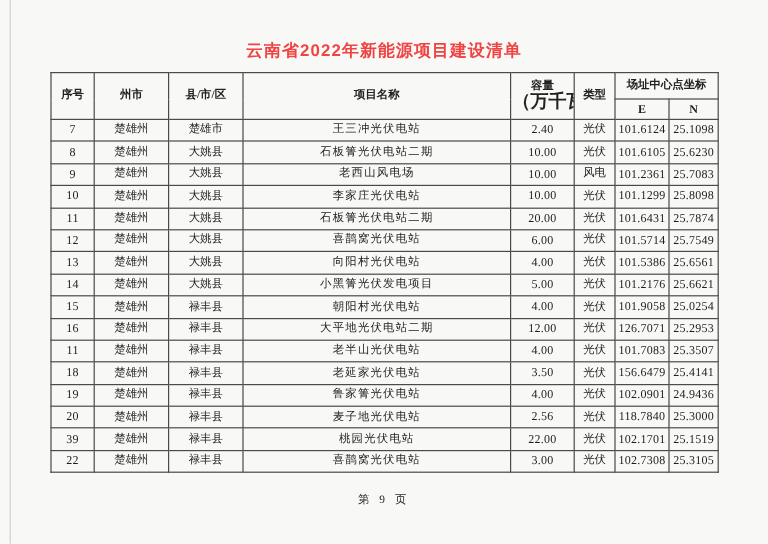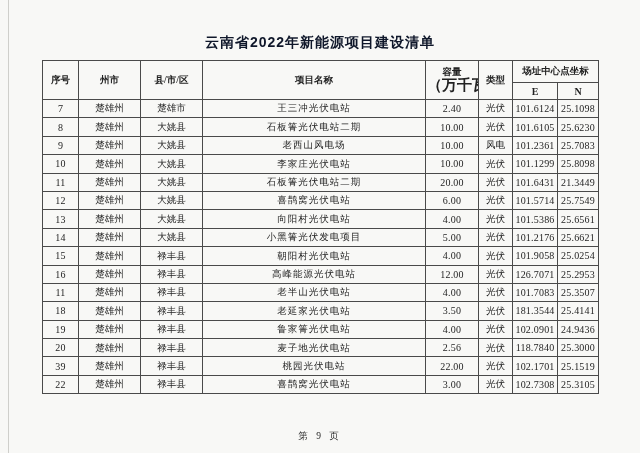--- a/index.html
+++ b/index.html
@@ -17,21 +17,21 @@
     background: #cfcfcb;
   }
   .doc-title {
     position: absolute; top: 34px; left: 0;
     width: 100%;
     text-align: center;
     font-family: "Liberation Sans", sans-serif;
     font-weight: bold;
     font-size: 14px;
     letter-spacing: 1px;
-    color: #0f172a;
+    color: #ef4444;
   }
   table.project-table {
     position: absolute; left: 42px; top: 60px;
     width: 556px;
     border-collapse: collapse;
     table-layout: fixed;
     border: 1.5px solid #3a3a3a;
   }
   .project-table th, .project-table td {
     border: 1px solid #4a4a4a;
@@ -54,21 +54,20 @@
   .cap-head .l2 { display: block; font-size: 15px; }
   td.num { font-size: 10px; letter-spacing: 0.2px; }
   td.proj { letter-spacing: 1px; }
   .page-footer {
     position: absolute; top: 410px; left: 0;
     width: 100%;
     text-align: center;
     font-size: 9.5px;
     letter-spacing: 3px;
     color: #2a2a2a;
-    margin-top: 20px;
   }
 </style>
 </head>
 <body>
 
 <div class="scan-edge-left"></div>
 
 <div class="doc-title">云南省2022年新能源项目建设清单</div>
 
 <table class="project-table">
@@ -147,21 +146,21 @@
       </tr>
 
       <tr>
         <td class="num">11</td>
         <td>楚雄州</td>
         <td>大姚县</td>
         <td class="proj">石板箐光伏电站二期</td>
         <td class="num">20.00</td>
         <td>光伏</td>
         <td class="num">101.6431</td>
-        <td class="num">21.3449</td>
+        <td class="num">25.7874</td>
       </tr>
 
       <tr>
         <td class="num">12</td>
         <td>楚雄州</td>
         <td>大姚县</td>
         <td class="proj">喜鹊窝光伏电站</td>
         <td class="num">6.00</td>
         <td>光伏</td>
         <td class="num">101.5714</td>
@@ -198,21 +197,21 @@
         <td class="num">4.00</td>
         <td>光伏</td>
         <td class="num">101.9058</td>
         <td class="num">25.0254</td>
       </tr>
 
       <tr>
         <td class="num">16</td>
         <td>楚雄州</td>
         <td>禄丰县</td>
-        <td class="proj">高峰能源光伏电站</td>
+        <td class="proj">大平地光伏电站二期</td>
         <td class="num">12.00</td>
         <td>光伏</td>
         <td class="num">126.7071</td>
         <td class="num">25.2953</td>
       </tr>
 
       <tr>
         <td class="num">11</td>
         <td>楚雄州</td>
         <td>禄丰县</td>
@@ -223,21 +222,21 @@
         <td class="num">25.3507</td>
       </tr>
 
       <tr>
         <td class="num">18</td>
         <td>楚雄州</td>
         <td>禄丰县</td>
         <td class="proj">老延家光伏电站</td>
         <td class="num">3.50</td>
         <td>光伏</td>
-        <td class="num">181.3544</td>
+        <td class="num">156.6479</td>
         <td class="num">25.4141</td>
       </tr>
 
       <tr>
         <td class="num">19</td>
         <td>楚雄州</td>
         <td>禄丰县</td>
         <td class="proj">鲁家箐光伏电站</td>
         <td class="num">4.00</td>
         <td>光伏</td>

